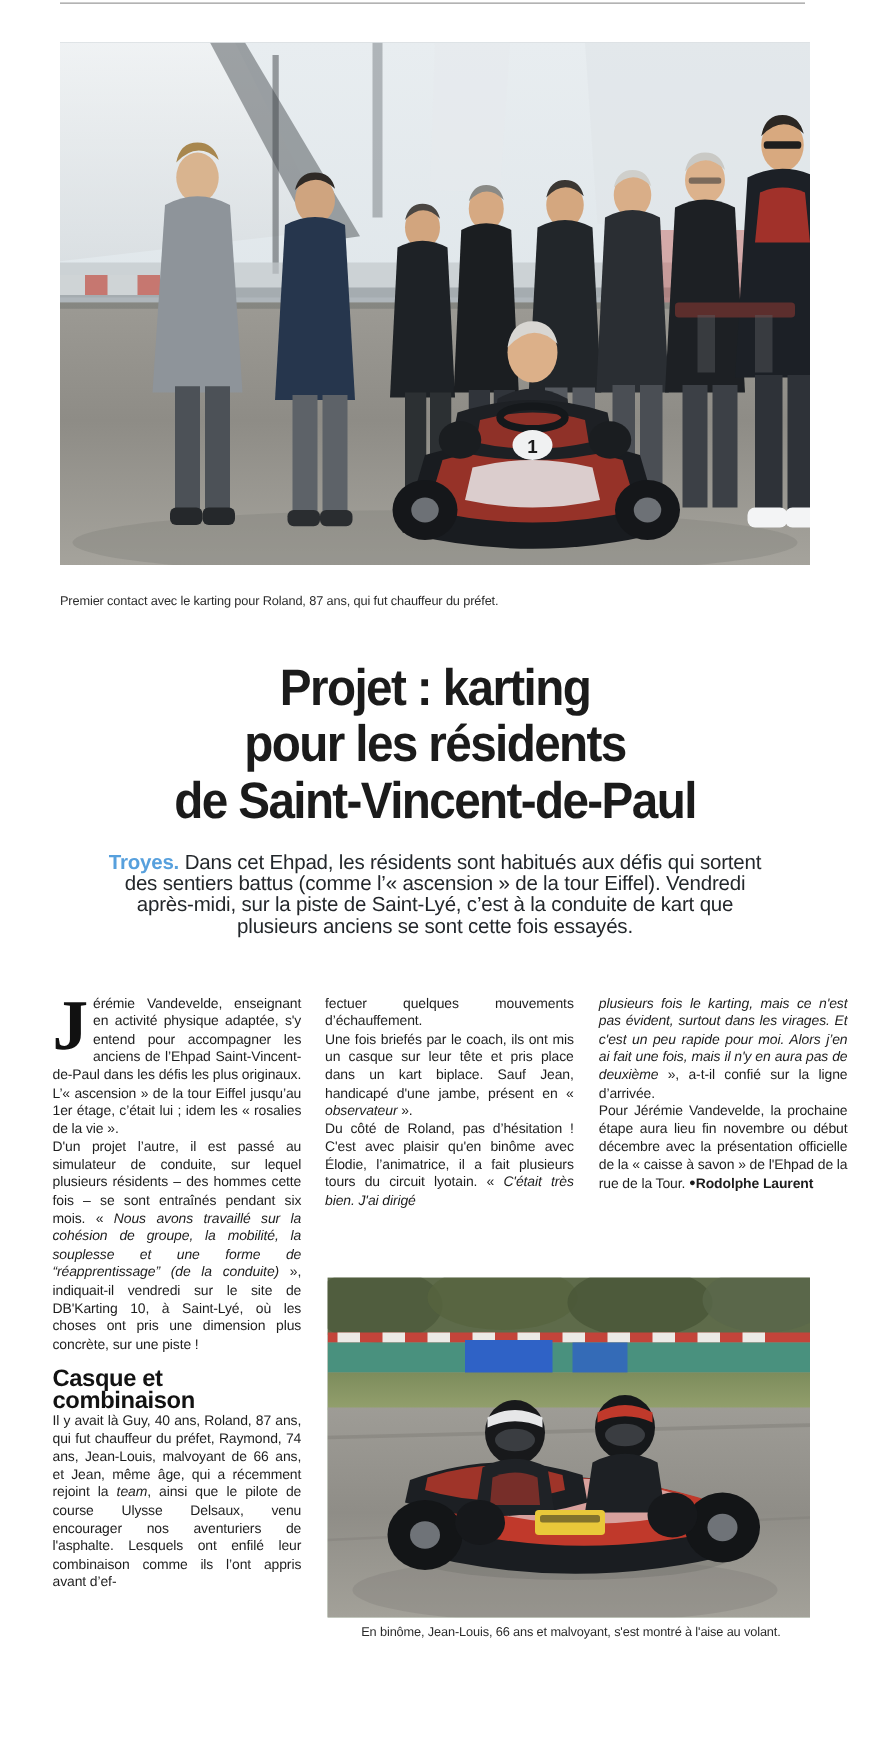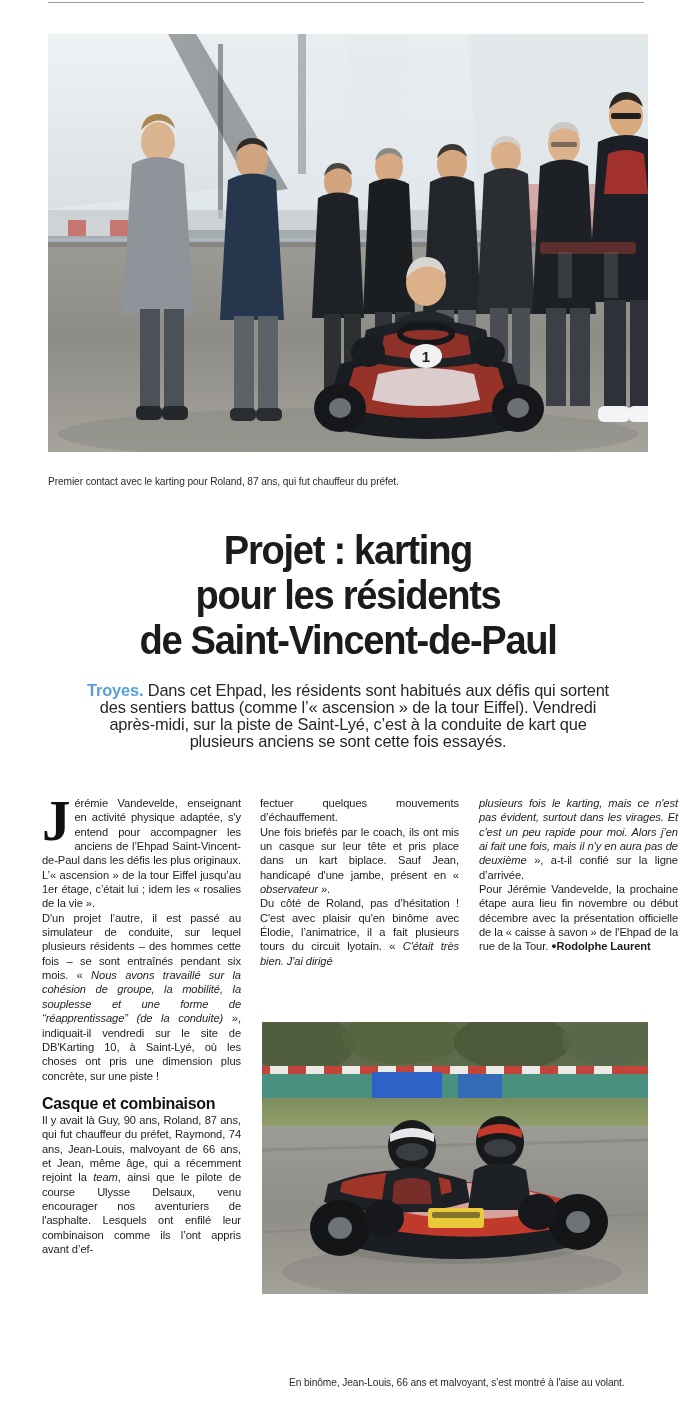--- a/index.html
+++ b/index.html
@@ -122,21 +122,21 @@
     font-weight: bold;
     font-size: 57px;
     line-height: 44px;
     padding: 2px 4px 0 0;
     margin-top: 1px;
     color: #111111;
   }
 
   .subhead {
     font-weight: bold;
-    font-size: 16px;
+    font-size: 19px;
     line-height: 17px;
     margin-top: 12px !important;
     margin-bottom: 1px !important;
     letter-spacing: -0.3px;
     text-align: left;
     color: #121212;
   }
 
   .it { font-style: italic; }
   .byline { font-weight: bold; white-space: nowrap; }
@@ -147,21 +147,21 @@
     position: absolute;
     left: 262px;
     top: 1022px;
     width: 386px;
     height: 272px;
     overflow: hidden;
     background: #8e9a86;
   }
   .caption-second {
     left: 262px;
-    top: 1376px;
+    top: 1300px;
     width: 400px;
     padding-left: 27px;
   }
 </style>
 </head>
 <body>
 
 <div class="page">
 
   <div class="top-rule"></div>
@@ -318,21 +318,21 @@
     <span class="hl-line">pour les résidents</span>
     <span class="hl-line">de Saint-Vincent-de-Paul</span>
   </h1>
 
   <div class="standfirst"><span class="dateline">Troyes.</span><span> Dans cet Ehpad, les résidents sont habitués aux défis qui sortent des sentiers battus (comme l’« ascension » de la tour Eiffel). Vendredi après-midi, sur la piste de Saint-Lyé, c’est à la conduite de kart que plusieurs anciens se sont cette fois essayés.</span></div>
 
   <div class="col col-1">
     <p class="dropcap">Jérémie Vandevelde, enseignant en activité physique adaptée, s'y entend pour accompagner les anciens de l’Ehpad Saint-Vincent-de-Paul dans les défis les plus originaux. L’« ascension » de la tour Eiffel jusqu’au 1er étage, c’était lui ; idem les « rosalies de la vie ».</p>
     <p><span>D'un projet l’autre, il est passé au simulateur de conduite, sur lequel plusieurs résidents – des hommes cette fois – se sont entraînés pendant six mois. « </span><span class="it">Nous avons travaillé sur la cohésion de groupe, la mobilité, la souplesse et une forme de “réapprentissage” (de la conduite)</span><span> », indiquait-il vendredi sur le site de DB'Karting 10, à Saint-Lyé, où les choses ont pris une dimension plus concrète, sur une piste !</span></p>
     <p class="subhead">Casque et combinaison</p>
-    <p><span>Il y avait là Guy, 90 ans, Roland, 87 ans, qui fut chauffeur du préfet, Raymond, 74 ans, Jean-Louis, malvoyant de 66 ans, et Jean, même âge, qui a récemment rejoint la </span><span class="it">team</span><span>, ainsi que le pilote de course Ulysse Delsaux, venu encourager nos aventuriers de l'asphalte. Lesquels ont enfilé leur combinaison comme ils l’ont appris avant d’ef-</span></p>
+    <p><span>Il y avait là Guy, 40 ans, Roland, 87 ans, qui fut chauffeur du préfet, Raymond, 74 ans, Jean-Louis, malvoyant de 66 ans, et Jean, même âge, qui a récemment rejoint la </span><span class="it">team</span><span>, ainsi que le pilote de course Ulysse Delsaux, venu encourager nos aventuriers de l'asphalte. Lesquels ont enfilé leur combinaison comme ils l’ont appris avant d’ef-</span></p>
   </div>
 
   <div class="col col-3">
     <p><span class="it">plusieurs fois le karting, mais ce n'est pas évident, surtout dans les virages. Et c'est un peu rapide pour moi. Alors j’en ai fait une fois, mais il n'y en aura pas de deuxième</span><span> », a-t-il confié sur la ligne d’arrivée.</span></p>
     <p><span>Pour Jérémie Vandevelde, la prochaine étape aura lieu fin novembre ou début décembre avec la présentation officielle de la « caisse à savon » de l'Ehpad de la rue de la Tour. </span><span class="byline"><span class="bullet">●</span><span>Rodolphe Laurent</span></span></p>
   </div>
 
   <div class="col col-2">
     <p>fectuer quelques mouvements d’échauffement.</p>
     <p><span>Une fois briefés par le coach, ils ont mis un casque sur leur tête et pris place dans un kart biplace. Sauf Jean, handicapé d'une jambe, présent en « </span><span class="it">observateur</span><span> ».</span></p>

